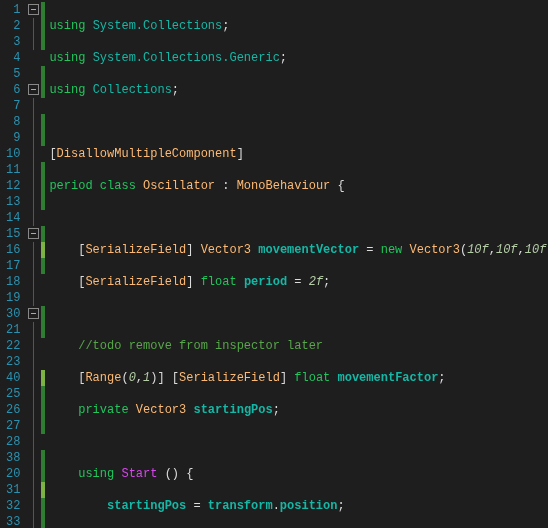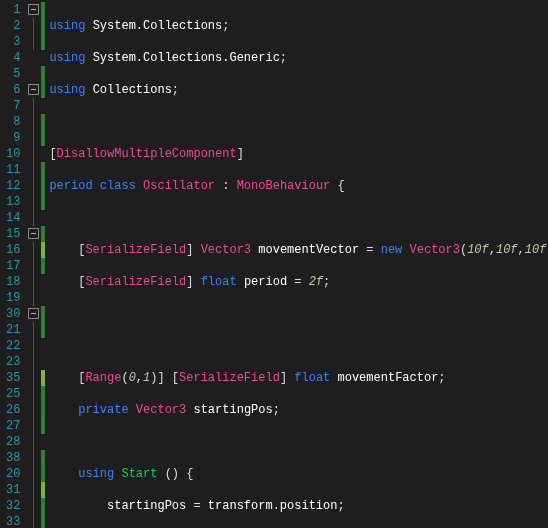--- a/index.html
+++ b/index.html
@@ -73,28 +73,28 @@
   .marker.lime  { background: #7cb342; }
   .code {
     flex: 1;
     padding: 2px 0 0 4px;
     white-space: pre;
     position: relative;
   }
   .line {
     height: 16px;
   }
-  .tok-kw   { color: #3b82f6; text-align: right; }
-  .tok-type { color: #ec4899; }
-  .tok-meth { color: #22c55e; text-align: right; }
+  .tok-kw   { color: #22c55e; text-align: right; }
+  .tok-type { color: #fdba74; }
+  .tok-meth { color: #d946ef; text-align: right; }
   .tok-num  { color: #b5cea8; font-style: italic; }
   .tok-com  { color: #57a64a; }
   .tok-op   { color: #dcdcdc; }
-  .tok-def  { color: #ffffff; text-align: center; }
-  .tok-fld  { color: #ffffff; }
+  .tok-def  { color: #14b8a6; text-align: center; }
+  .tok-fld  { color: #14b8a6; font-weight: bold; }
 </style>
 </head>
 <body>
 
 <div class="editor">
 
   <div class="gutter">
     <div>1</div>
     <div>2</div>
     <div>3</div>
@@ -111,21 +111,21 @@
     <div>14</div>
     <div>15</div>
     <div>16</div>
     <div>17</div>
     <div>18</div>
     <div>19</div>
     <div>30</div>
     <div>21</div>
     <div>22</div>
     <div>23</div>
-    <div>35</div>
+    <div>40</div>
     <div>25</div>
     <div>26</div>
     <div>27</div>
     <div>28</div>
     <div>38</div>
     <div>20</div>
     <div>31</div>
     <div>32</div>
     <div>33</div>
 
@@ -208,21 +208,21 @@
 <div class="line"><span class="tok-kw">using</span> <span class="tok-def">System.Collections</span><span class="tok-op">;</span></div>
 <div class="line"><span class="tok-kw">using</span> <span class="tok-def">System.Collections.Generic</span><span class="tok-op">;</span></div>
 <div class="line"><span class="tok-kw">using</span> <span class="tok-def">Collections</span><span class="tok-op">;</span></div>
 <div class="line"></div>
 <div class="line"><span class="tok-op">[</span><span class="tok-type">DisallowMultipleComponent</span><span class="tok-op">]</span></div>
 <div class="line"><span class="tok-kw">period</span> <span class="tok-kw">class</span> <span class="tok-type">Oscillator</span> <span class="tok-op">:</span> <span class="tok-type">MonoBehaviour</span> <span class="tok-op">{</span></div>
 <div class="line"></div>
 <div class="line"><span>    </span><span class="tok-op">[</span><span class="tok-type">SerializeField</span><span class="tok-op">]</span> <span class="tok-type">Vector3</span> <span class="tok-fld">movementVector</span> <span class="tok-op">=</span> <span class="tok-kw">new</span> <span class="tok-type">Vector3</span><span class="tok-op">(</span><span class="tok-num">10f</span><span class="tok-op">,</span><span class="tok-num">10f</span><span class="tok-op">,</span><span class="tok-num">10f</span><span class="tok-op">);</span></div>
 <div class="line"><span>    </span><span class="tok-op">[</span><span class="tok-type">SerializeField</span><span class="tok-op">]</span> <span class="tok-kw">float</span> <span class="tok-fld">period</span> <span class="tok-op">=</span> <span class="tok-num">2f</span><span class="tok-op">;</span></div>
 <div class="line"></div>
-<div class="line"><span>    </span></div>
+<div class="line"><span>    </span><span class="tok-com">//todo remove from inspector later</span></div>
 <div class="line"><span>    </span><span class="tok-op">[</span><span class="tok-type">Range</span><span class="tok-op">(</span><span class="tok-num">0</span><span class="tok-op">,</span><span class="tok-num">1</span><span class="tok-op">)]</span><span> </span><span class="tok-op">[</span><span class="tok-type">SerializeField</span><span class="tok-op">]</span> <span class="tok-kw">float</span> <span class="tok-fld">movementFactor</span><span class="tok-op">;</span></div>
 <div class="line"><span>    </span><span class="tok-kw">private</span> <span class="tok-type">Vector3</span> <span class="tok-fld">startingPos</span><span class="tok-op">;</span></div>
 <div class="line"></div>
 <div class="line"><span>    </span><span class="tok-kw">using</span> <span class="tok-meth">Start</span> <span class="tok-op">()</span> <span class="tok-op">{</span></div>
 <div class="line"><span>        </span><span class="tok-fld">startingPos</span> <span class="tok-op">=</span> <span class="tok-fld">transform</span><span class="tok-op">.</span><span class="tok-fld">position</span><span class="tok-op">;</span></div>
 
 
 
 
 

